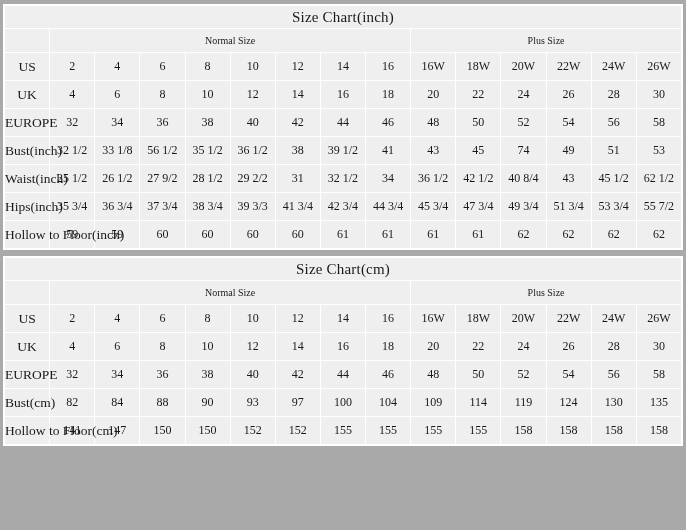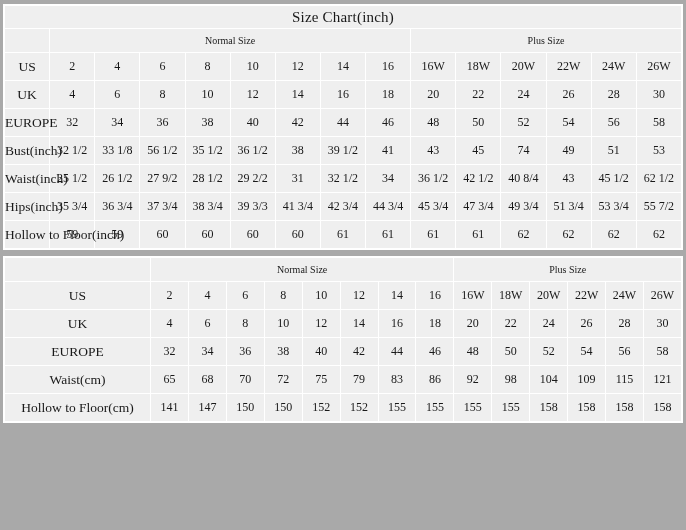--- a/index.html
+++ b/index.html
@@ -231,20 +231,23 @@
         <td class="pluscol datacell">62</td>
         <td class="pluscol datacell">62</td>
       </tr>
     </tbody>
       </table>
   </div>
 
   <div class="chart">
     <table class="size-table cm">
       <tbody>
+          <tr>
+        <td class="title-cell" colspan="15">Size Chart(cm)</td>
+      </tr>
       <tr>
         <td class="firstcol group-cell"></td>
         <td class="group-cell" colspan="8">Normal Size</td>
         <td class="group-cell" colspan="6">Plus Size</td>
       </tr>
 
       <tr>
         <td class="firstcol rowlabel">US</td>
         <td class="normalcol datacell">2</td>
         <td class="normalcol datacell">4</td>
@@ -291,38 +294,38 @@
         <td class="normalcol datacell">44</td>
         <td class="normalcol datacell">46</td>
         <td class="pluscol datacell">48</td>
         <td class="pluscol datacell">50</td>
         <td class="pluscol datacell">52</td>
         <td class="pluscol datacell">54</td>
         <td class="pluscol datacell">56</td>
         <td class="pluscol datacell">58</td>
       </tr>
 
-
-      <tr>
-        <td class="firstcol rowlabel">Waist(cm)</td>
-        <td class="normalcol datacell">65</td>
-        <td class="normalcol datacell">68</td>
-        <td class="normalcol datacell">70</td>
-        <td class="normalcol datacell">72</td>
-        <td class="normalcol datacell">75</td>
-        <td class="normalcol datacell">79</td>
-        <td class="normalcol datacell">83</td>
-        <td class="normalcol datacell">86</td>
-        <td class="pluscol datacell">92</td>
-        <td class="pluscol datacell">98</td>
-        <td class="pluscol datacell">104</td>
+      <tr>
+        <td class="firstcol rowlabel">Bust(cm)</td>
+        <td class="normalcol datacell">82</td>
+        <td class="normalcol datacell">84</td>
+        <td class="normalcol datacell">88</td>
+        <td class="normalcol datacell">90</td>
+        <td class="normalcol datacell">93</td>
+        <td class="normalcol datacell">97</td>
+        <td class="normalcol datacell">100</td>
+        <td class="normalcol datacell">104</td>
         <td class="pluscol datacell">109</td>
-        <td class="pluscol datacell">115</td>
-        <td class="pluscol datacell">121</td>
-      </tr>
+        <td class="pluscol datacell">114</td>
+        <td class="pluscol datacell">119</td>
+        <td class="pluscol datacell">124</td>
+        <td class="pluscol datacell">130</td>
+        <td class="pluscol datacell">135</td>
+      </tr>
+
 
 
       <tr>
         <td class="firstcol rowlabel">Hollow to Floor(cm)</td>
         <td class="normalcol datacell">141</td>
         <td class="normalcol datacell">147</td>
         <td class="normalcol datacell">150</td>
         <td class="normalcol datacell">150</td>
         <td class="normalcol datacell">152</td>
         <td class="normalcol datacell">152</td>

